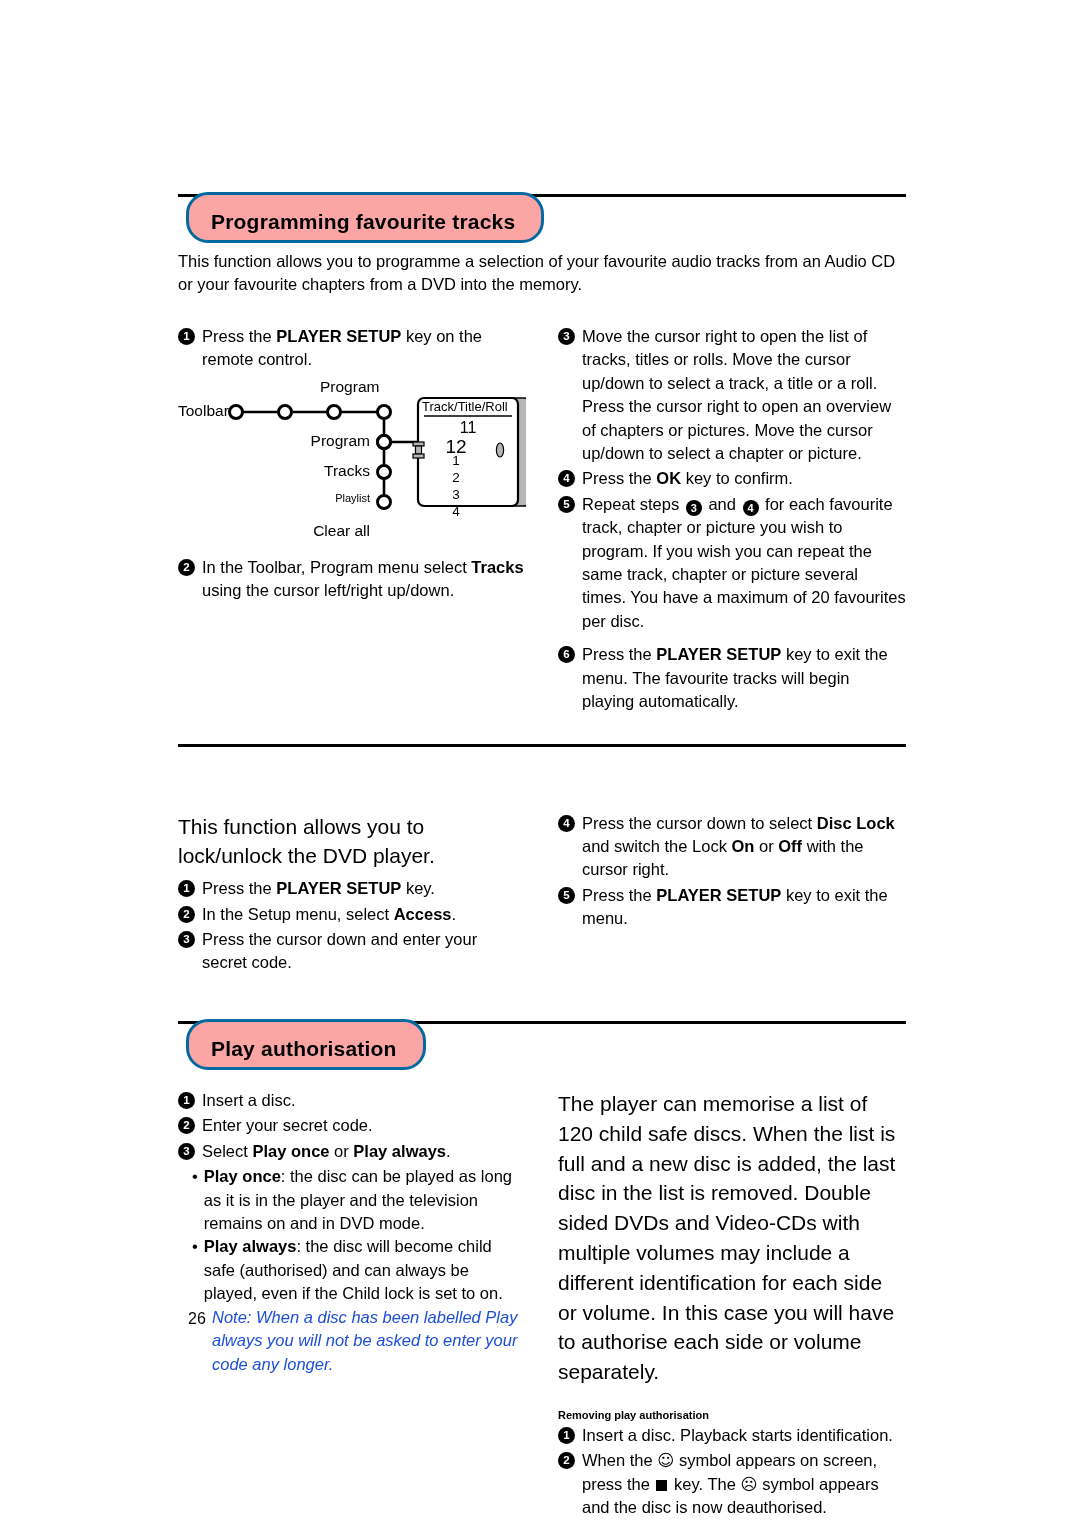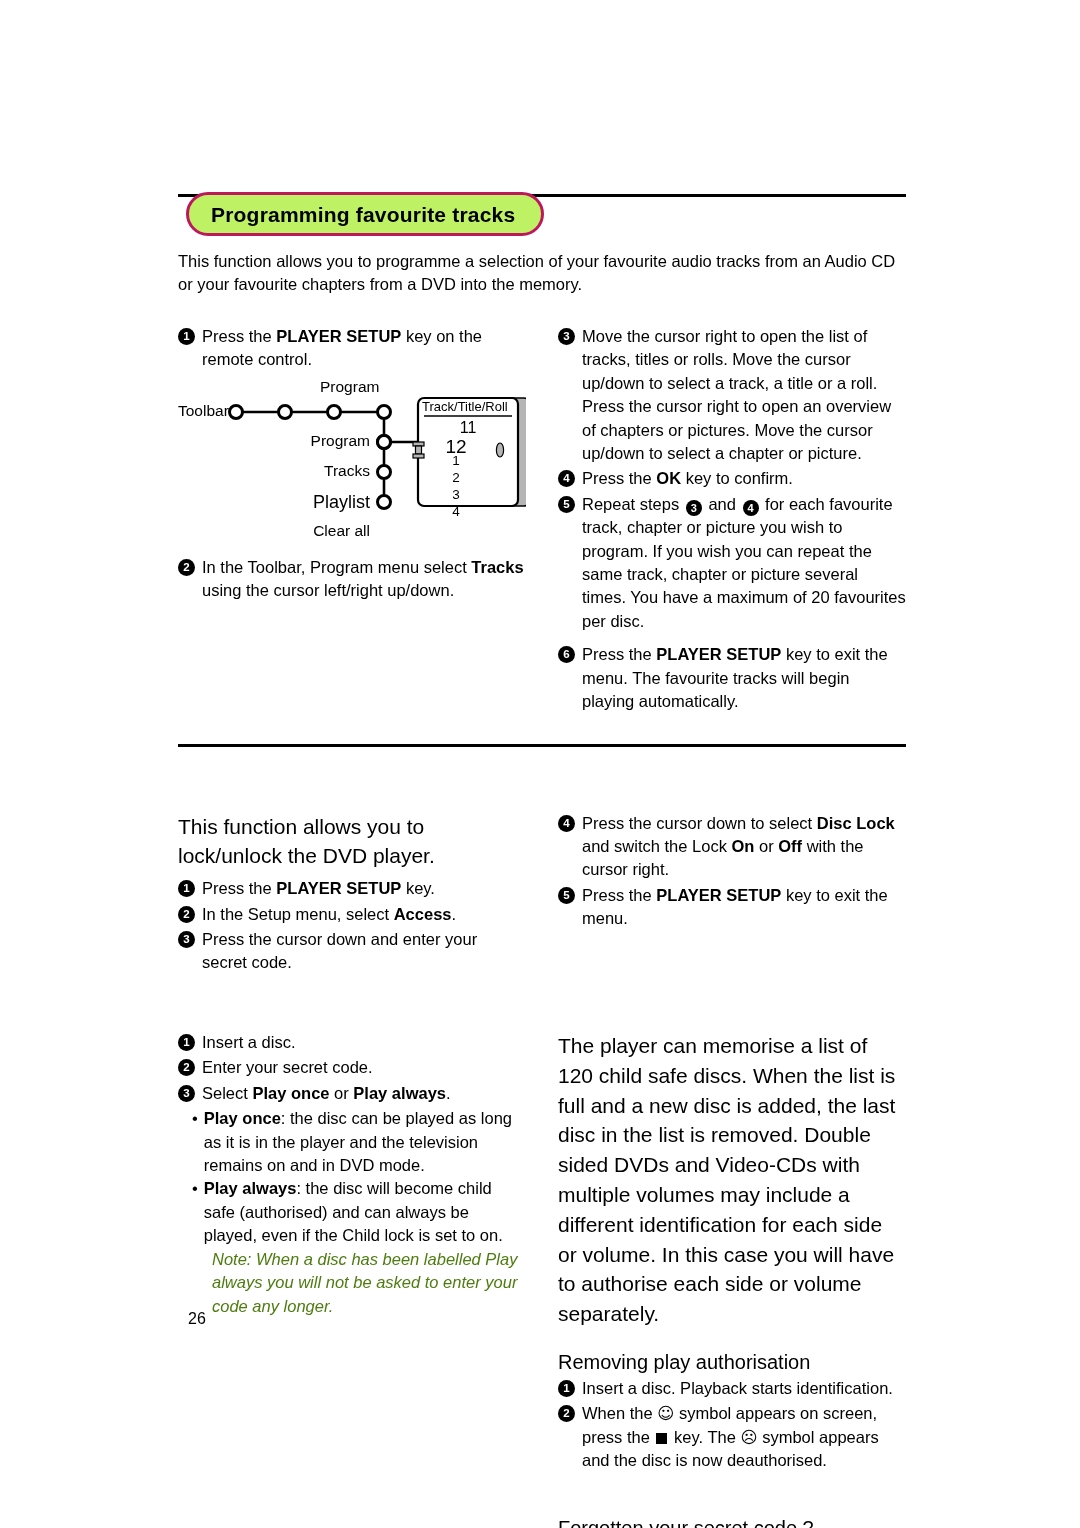--- a/index.html
+++ b/index.html
@@ -39,24 +39,24 @@
     left: 0;
     right: 0;
     top: 2px;
     height: 3px;
     background: #000;
   }
   .section-pill {
     position: absolute;
     left: 8px;
     top: 0px;
-    border: 3px solid #be185d;
+    border: 3px solid #0369a1;
     border-radius: 22px;
-    background: #bef264;
-    padding: 8px 26px 6px 22px;
+    background: #fca5a5;
+    padding: 15px 26px 6px 22px;
     font-size: 21px;
     font-weight: bold;
     letter-spacing: 0.2px;
     white-space: nowrap;
     line-height: 1.15;
   }
 
   
   .intro {
     font-size: 16.5px;
@@ -126,28 +126,28 @@
     font-size: 16.5px;
     line-height: 1.42;
     margin-left: 14px;
   }
   .bullet-dot {
     flex: 0 0 auto;
     margin-right: 6px;
   }
   .note {
     font-style: italic;
-    color: #4d7c0f;
+    color: #1d4ed8;
     font-size: 16.5px;
     line-height: 1.42;
     margin-left: 34px;
   }
   .sub-head {
-    font-size: 20px;
-    font-weight: normal;
+    font-size: 11px;
+    font-weight: bold;
     margin: 0 0 3px 0;
   }
   .indent-line {
     font-size: 16.5px;
     line-height: 1.42;
     margin-left: 25px;
   }
   .spacer-sm { height: 12px; }
   .spacer-md { height: 26px; }
   .spacer-lg { height: 42px; }
@@ -232,21 +232,21 @@
             </g>
 
             <ellipse cx="322" cy="74" rx="3.6" ry="7" fill="#b5b5b5" stroke="#000" stroke-width="1.2"></ellipse>
           </svg>
 
           <div style="position:absolute;left:142px;top:2px;font-size:15.5px;">Program</div>
           <div style="position:absolute;left:0px;top:26px;font-size:15.5px;">Toolbar</div>
 
           <div style="position:absolute;left:100px;top:56px;width:92px;text-align:right;font-size:15.5px;">Program</div>
           <div style="position:absolute;left:100px;top:86px;width:92px;text-align:right;font-size:15.5px;">Tracks</div>
-          <div style="position:absolute;left:100px;top:116px;width:92px;text-align:right;font-size:18px;">Playlist</div>
+          <div style="position:absolute;left:100px;top:116px;width:92px;text-align:right;font-size:11px;">Playlist</div>
           <div style="position:absolute;left:100px;top:146px;width:92px;text-align:right;font-size:15.5px;">Clear all</div>
 
           <div style="position:absolute;left:244px;top:23px;width:92px;text-align:left;font-size:13px;">Track/Title/Roll</div>
           <div style="position:absolute;left:256px;top:43px;width:68px;text-align:center;font-size:16px;">11</div>
           <div style="position:absolute;left:244px;top:60px;width:68px;text-align:center;font-size:19px;">12</div>
           <div style="position:absolute;left:244px;top:77px;width:68px;text-align:center;font-size:13.5px;">1</div>
           <div style="position:absolute;left:244px;top:94px;width:68px;text-align:center;font-size:13.5px;">2</div>
           <div style="position:absolute;left:244px;top:111px;width:68px;text-align:center;font-size:13.5px;">3</div>
           <div style="position:absolute;left:244px;top:128px;width:68px;text-align:center;font-size:13.5px;">4</div>
         </div>
@@ -327,20 +327,24 @@
         <div class="step">
           <div class="marker">5</div>
           <div class="step-body"><span>Press the </span><b>PLAYER SETUP</b><span> key to exit the menu.</span></div>
         </div>
 
       </div>
     </div>
 
     <div class="spacer-lg"></div>
 
+    <div class="section-head">
+      <div class="section-rule"></div>
+      <div class="section-pill">Play authorisation</div>
+    </div>
 
     <div class="spacer-sm"></div>
 
     <div class="cols">
       <div class="col">
 
 
         <div class="step">
           <div class="marker">1</div>
           <div class="step-body">Insert a disc.</div>

